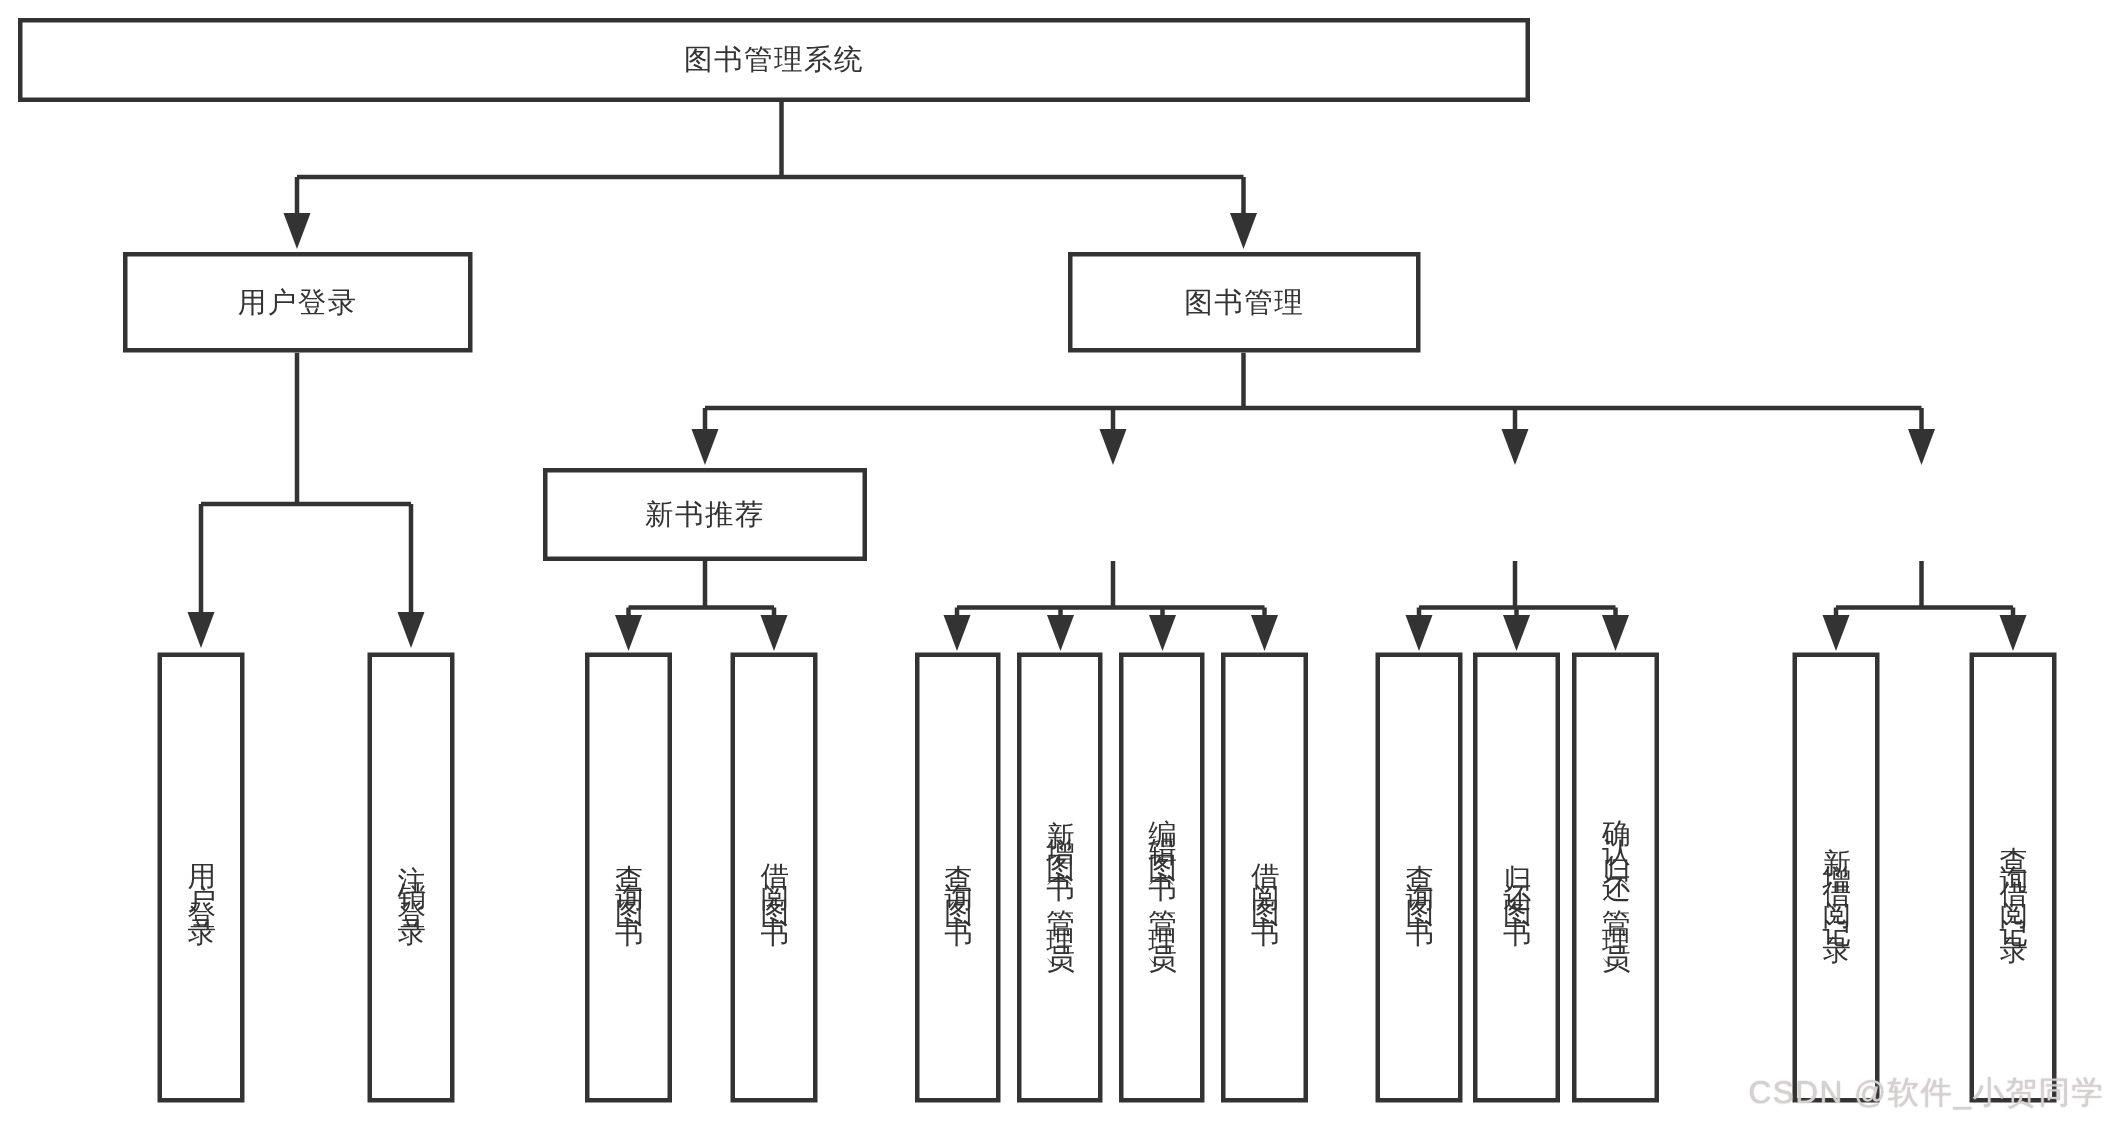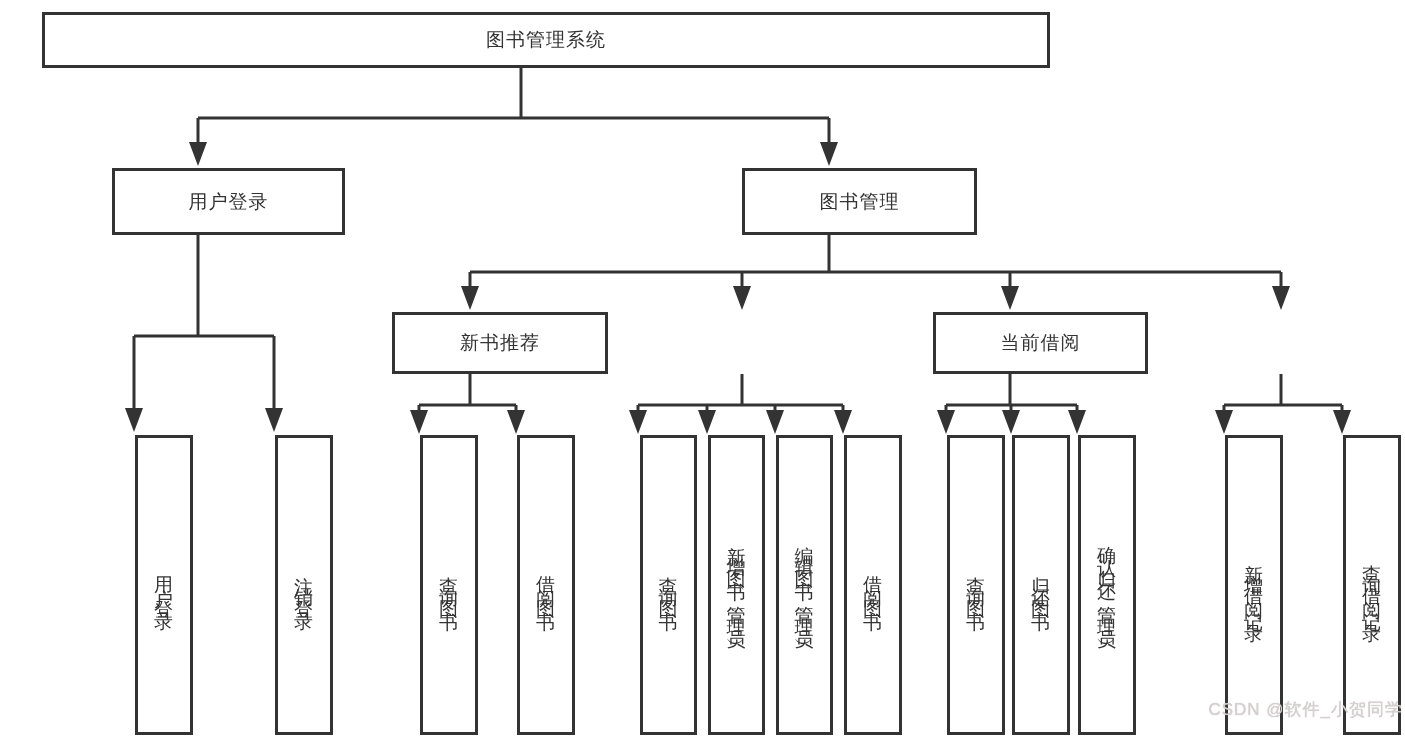--- a/index.html
+++ b/index.html
@@ -14,36 +14,35 @@
   .connectors{position:absolute;left:0;top:0;width:1405px;height:747px;}
   .node{
     position:absolute;
     box-sizing:border-box;
     background:#ffffff;
     border:3px solid #333333;
     display:flex;
     align-items:center;
     justify-content:center;
     text-align:center;
-    margin-left:30px;
   }
   .node-h{font-size:19px;letter-spacing:1px;}
   .node-v{font-size:19px;}
   .node-v .vtext{
     writing-mode:vertical-rl;
     text-orientation:mixed;
     letter-spacing:12px;
     line-height:1;
     white-space:nowrap;
   }
   .watermark{
     position:absolute;
     right:2px;
-    top:698px;
-    font-size:17px;
+    top:714px;
+    font-size:21px;
     letter-spacing:1px;
     color:#d6d0d0;
     text-shadow:0 0 1px #bdb6b6;
     z-index:5;
     pointer-events:none;
   }
 </style>
 </head>
 <body>
 
@@ -129,23 +128,20 @@
   <div class="node node-h" style="left:82px;top:168px;width:233px;height:67px;">
     <span>用户登录</span>
   </div>
   <div class="node node-h" style="left:712px;top:168px;width:235px;height:67px;">
     <span>图书管理</span>
   </div>
 
   <div class="node node-h" style="left:362px;top:312px;width:216px;height:62px;align-items:center;">
     <span>新书推荐</span>
   </div>
-  <div class="node node-h" style="left:903px;top:312px;width:215px;height:62px;">
-    <span>当前借阅</span>
-  </div>
 
   <div class="node node-v" style="left:105px;top:435px;width:58px;height:300px;">
     <span class="vtext">用户登录</span>
   </div>
   <div class="node node-v" style="left:245px;top:435px;width:58px;height:300px;">
     <span class="vtext">注销登录</span>
   </div>
 
   <div class="node node-v" style="left:390px;top:435px;width:58px;height:300px;">
     <span class="vtext">查询图书</span>

